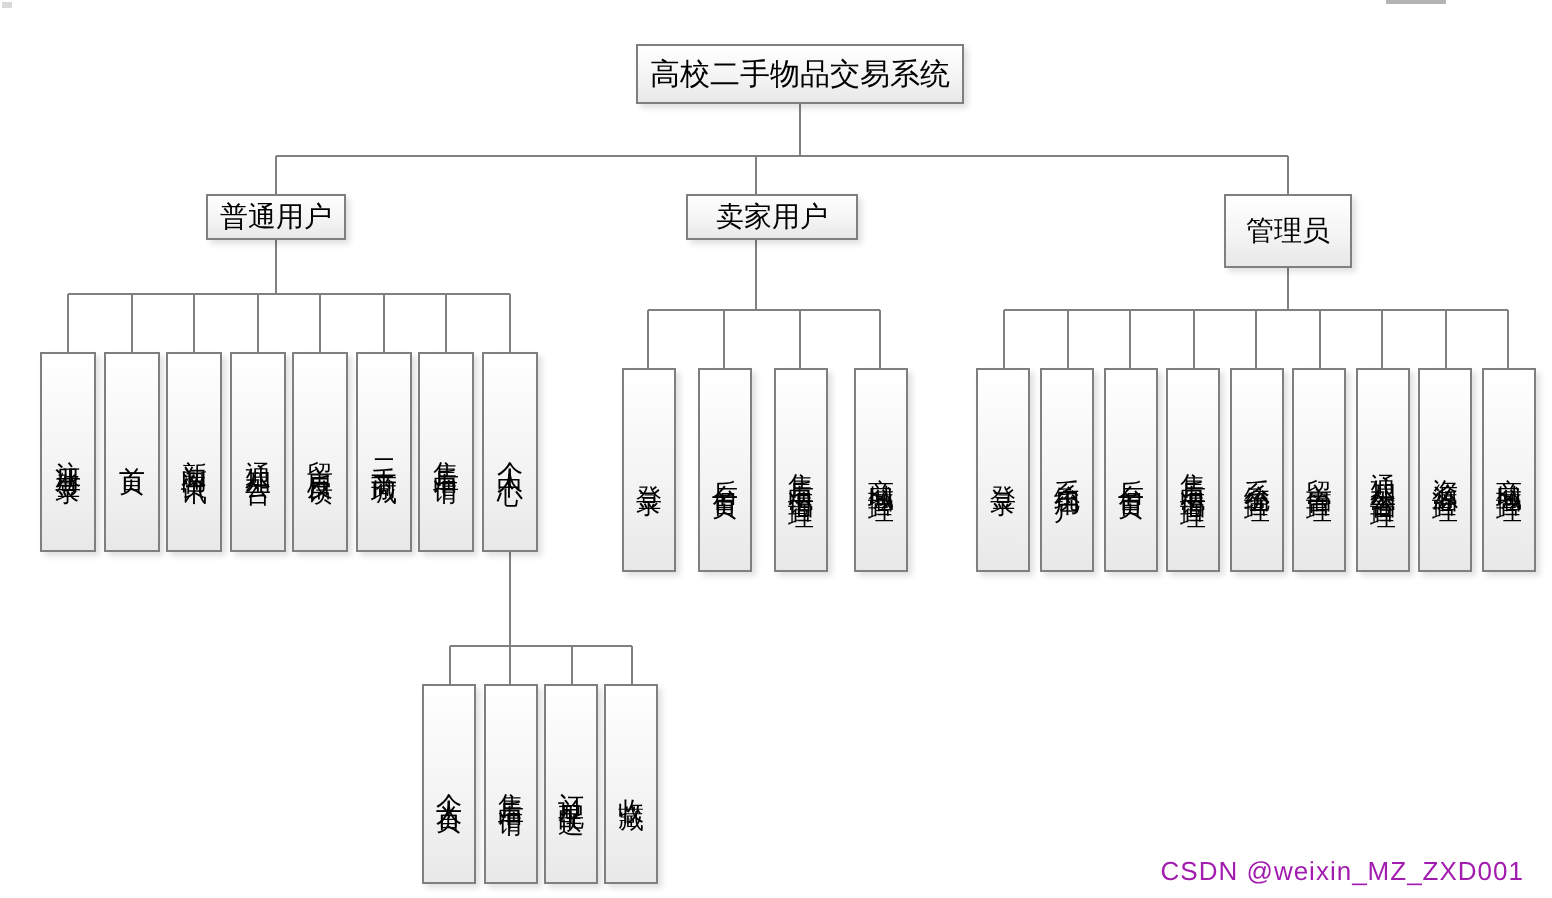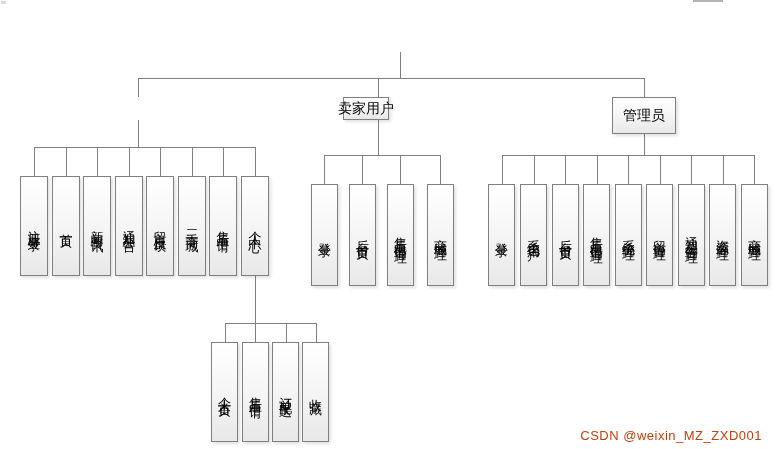--- a/index.html
+++ b/index.html
@@ -38,21 +38,21 @@
     letter-spacing: 3px;
     line-height: 1;
   }
   .artifact { position: absolute; background: #b3b3b3; }
   #watermark {
     position: absolute;
     right: 14px;
     top: 428px;
     font-family: "Liberation Sans", sans-serif;
     font-size: 13px;
-    color: #c2410c;
+    color: #a21caf;
     letter-spacing: 0.5px;
   }
 </style>
 </head>
 <body>
 
 <div id="stage">
 
   <svg id="wires" viewBox="0 0 776 449">
     <g>
@@ -98,22 +98,24 @@
     <g>
       <line x1="255" y1="276" x2="255" y2="323"></line>
       <line x1="225" y1="323" x2="316" y2="323"></line>
       <line x1="225" y1="323" x2="225" y2="342"></line>
       <line x1="255" y1="323" x2="255" y2="342"></line>
       <line x1="286" y1="323" x2="286" y2="342"></line>
       <line x1="316" y1="323" x2="316" y2="342"></line>
     </g>
   </svg>
 
-
-  <div class="node hbox" style="left:343px; top:97px; width:46px; height:23px;">卖家用户</div>
+  <div class="node hbox root" style="left:318px; top:22px; width:164px; height:30px;">高校二手物品交易系统</div>
+
+  <div class="node hbox" style="left:103px; top:97px; width:70px; height:23px;">普通用户</div>
+  <div class="node hbox" style="left:343px; top:97px; width:86px; height:23px;">卖家用户</div>
   <div class="node hbox" style="left:612px; top:97px; width:64px; height:37px;">管理员</div>
 
   <div class="node leaf" style="left:20px;  top:176px; width:28px; height:100px;">
       <span class="vtext">注册登录</span>
     </div>
   <div class="node leaf" style="left:52px;  top:176px; width:28px; height:100px;">
       <span class="vtext">首页</span>
     </div>
   <div class="node leaf" style="left:83px;  top:176px; width:28px; height:100px;">
       <span class="vtext">新闻资讯</span>

